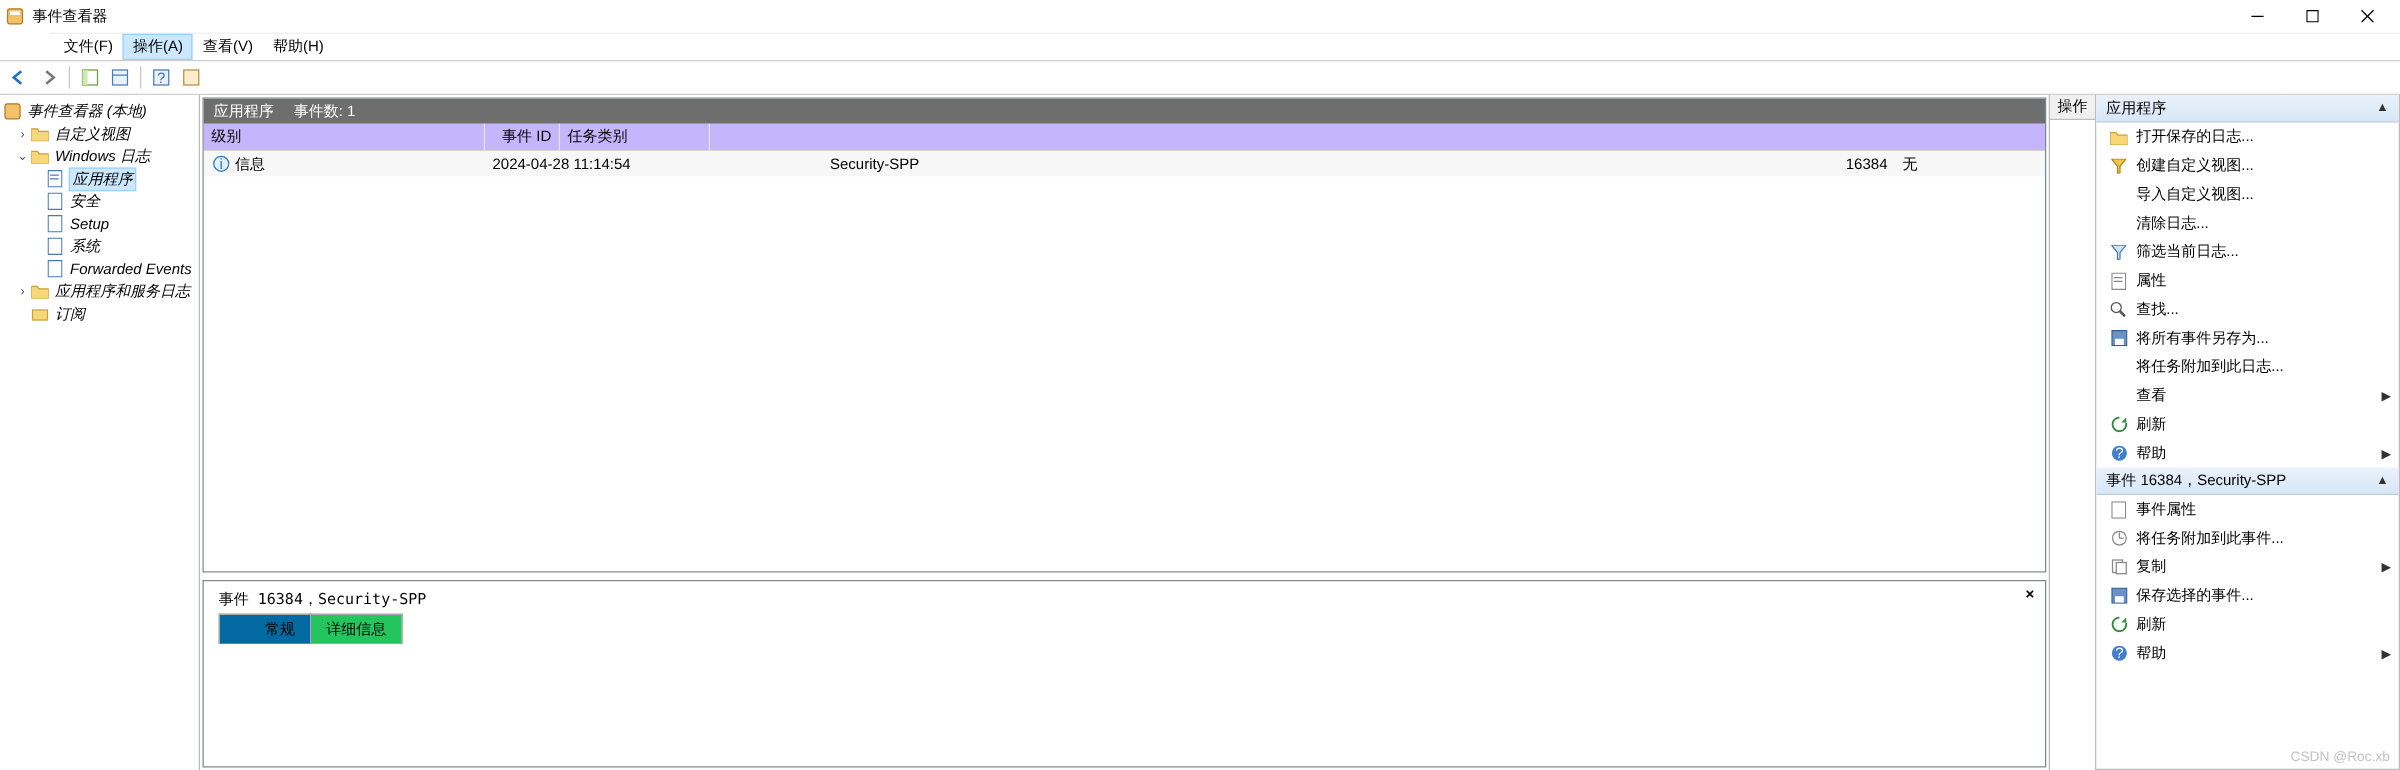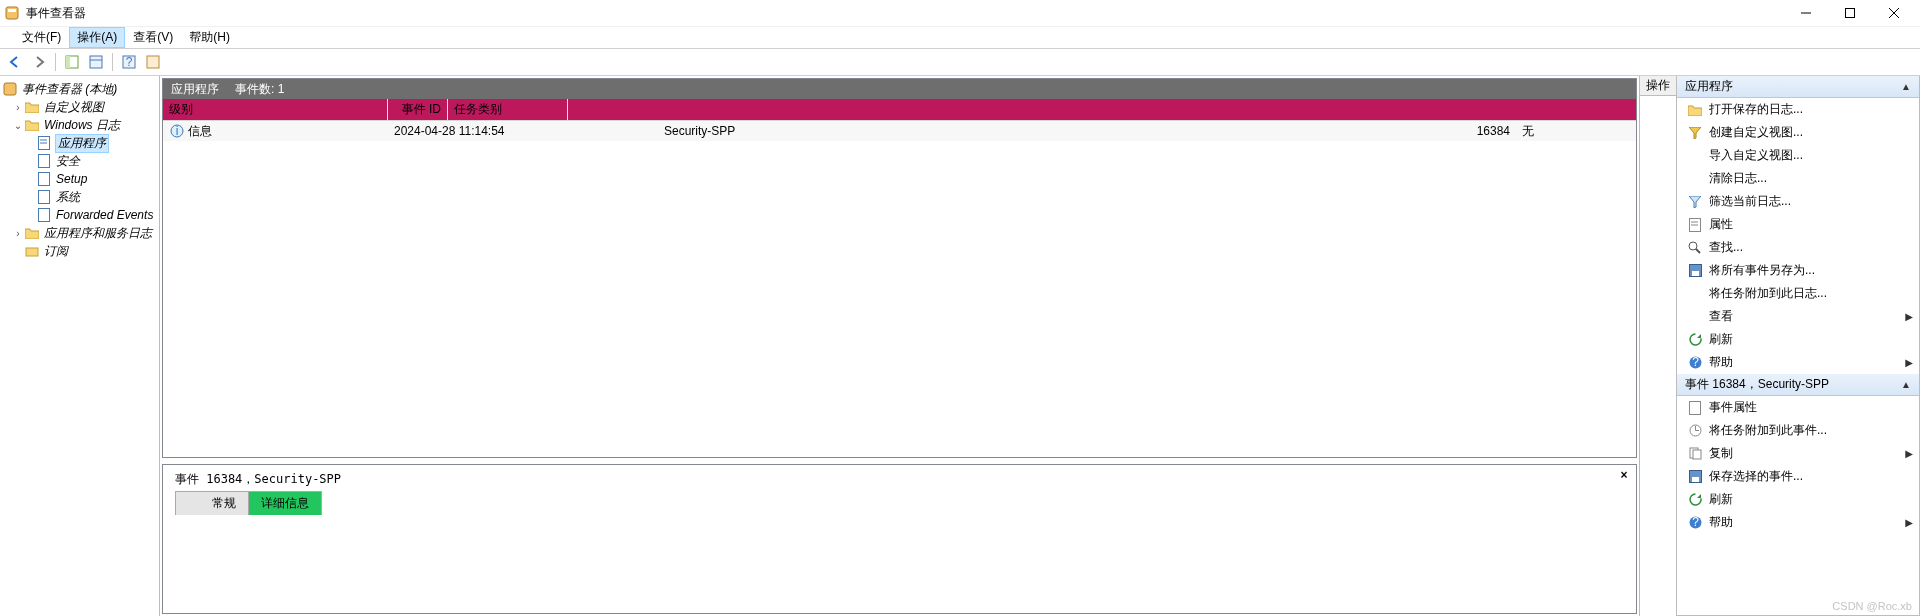--- a/index.html
+++ b/index.html
@@ -2,56 +2,56 @@
 <html><head>
 <meta charset="utf-8">
 <style>
 * { box-sizing: border-box; margin: 0; padding: 0; font-family: "Microsoft YaHei", "Segoe UI", Tahoma, sans-serif; font-size: 12px; }
 body { background: #fff; width: 1920px; height: 616px; overflow: hidden; display: flex; flex-direction: column; color: #000; }
 .titlebar { height: 26px; display: flex; align-items: center; padding: 0 4px; }
 .titlebar .app-icon { width: 16px; height: 16px; margin-right: 6px; display:flex; align-items:center; justify-content:center;}
 .titlebar .title { flex: 0 0 auto; }
 .titlebar .spacer { flex: 1; }
 .win-btn { width: 44px; height: 26px; display: flex; align-items: center; justify-content: center; cursor: default; }
-.menubar { height: 22px; display: flex; align-items: flex-end; padding: 0 14px; gap: 0; border-top:1px solid #f0f0f0; }
+.menubar { height: 22px; display: flex; align-items: flex-end; padding: 0 3px; gap: 0; border-top:1px solid #f0f0f0;margin-left:40px; }
 .menu-item { padding: 2px 8px; cursor: default; }
 .menu-item.open { background: #cce8ff; border: 1px solid #99d1ff; padding: 1px 7px; }
 .toolbar { height: 28px; border-top: 1px solid #d0d0d0; border-bottom: 1px solid #d0d0d0; display: flex; align-items: center; padding: 0 4px; gap: 2px; background:#fff; }
 .tool-btn { width: 22px; height: 22px; border: 1px solid transparent; border-radius: 2px; display: flex; align-items: center; justify-content: center; cursor: default; }
 .tool-sep { width: 1px; height: 18px; background: #c8c8c8; margin: 0 3px; }
 .body-area { flex: 1; display: flex; overflow: hidden; }
 .tree-pane { width: 160px; border-right: 1px solid #bcbcbc; padding: 4px 0; overflow: auto; }
 .tree-node { display: flex; align-items: center; height: 18px; padding-right: 4px; cursor: default; white-space: nowrap; }
 .tree-node.selected { background: transparent; }
 .tree-node.selected .label-box { background:#cce8ff; border:1px solid #99d1ff; padding:0 2px; }
 .tree-toggle { width: 12px; text-align: center; color: #555; font-size: 10px; }
 .tree-icon { width: 16px; height: 16px; margin-right: 3px; display:flex; align-items:center; justify-content:center; }
 .center-pane { flex: 1; display: flex; flex-direction: column; border-right: 1px solid #bcbcbc; padding:2px; overflow:hidden;}
 .list-wrap { flex:1; display:flex; flex-direction:column; border:1px solid #828790; overflow:hidden; }
 .list-title { background: #6e6e6e; color: #fff; padding: 2px 8px; height: 20px; display: flex; align-items: center; gap: 16px; }
-.list-header { display: flex; background: #be185d; border-bottom: 1px solid #d6d6d6; height: 22px; }
+.list-header { display: flex; background: #c4b5fd; border-bottom: 1px solid #d6d6d6; height: 22px; }
 .list-header .col { padding: 2px 6px; border-right: 1px solid #e4e4e4; display:flex; align-items:center; }
 .list-body { flex: 1; overflow: auto; background:#fff; }
 .list-row { display: flex; height: 20px; align-items: center; }
 .list-row:nth-child(odd) { background: #f7f7f7; }
 .list-row .cell { padding: 1px 6px; overflow: hidden; white-space: nowrap; display:flex; align-items:center; }
 .col-level { width: 225px; }
 .col-date  { width: 270px; }
 .col-src   { width: 350px; flex:0 0 350px; }
 .col-eid   { width: 60px; text-align: right; justify-content:flex-end; }
 .col-cat   { width: 120px; flex:0 0 120px; }
 .col-src.header { flex:1; }
 .list-row .cell.col-src { flex:1; }
 .list-row .cell.col-eid { justify-content:flex-end; }
 .detail-wrap { margin-top:6px; border:1px solid #828790; display:flex; flex-direction:column; height:150px; padding:2px; position:relative; background:#fff;}
 .detail-title { padding: 4px 10px 2px 10px; font-family: SimSun, monospace; font-size:12px; display:flex; align-items:center;}
 .detail-close { position:absolute; right:4px; top:2px; width:16px; height:16px; display:flex; align-items:center; justify-content:center; font-weight:bold; cursor:default;}
 .tabs { display:flex; height:24px; align-items:flex-end; padding-left:10px; }
 .tab { padding:3px 12px; border:1px solid #aaa; border-bottom:none; background:#22c55e; margin-right:-1px; position:relative; top:1px; cursor:default;}
-.tab.active { background:#e5e5e5; z-index:2;padding-left:36px; }
+.tab.active { background:#0369a1; z-index:2;padding-left:36px; }
 .detail-body { flex:1; border:1px solid #aaa; margin:0 8px 8px 8px; padding:8px; background:#fff; overflow:auto; }
 .detail-inner { border:1px solid #888; height:100%; padding:6px 8px; font-family: SimSun, monospace; font-size:12px; overflow:auto;}
 .actions-pane { width: 280px; display: flex; border-left:0; }
 .actions-title { background: #f0f0f0; border-bottom: 1px solid #bcbcbc; padding:2px 6px; font-weight:normal; height:20px; display:flex; align-items:center;}
 .actions-scroll { flex:1; overflow:auto; border:1px solid #bcbcbc; border-top:none;}
 .action-heading { background: linear-gradient(#eaf2fb,#d7e6f7); border-bottom:1px solid #b6c9de; padding:2px 8px; display:flex; align-items:center; justify-content:space-between; font-weight:normal;}
 .action-heading .tri { font-size:10px; color:#333;}
 .action-item { display:flex; align-items:center; padding:3px 6px 3px 10px; cursor:default; gap:6px;}
 .action-item .ai-icon { width:16px; height:16px; display:flex; align-items:center; justify-content:center; flex:none;}
 .action-item .ai-arrow { margin-left:auto; font-size:10px; color:#333;}

